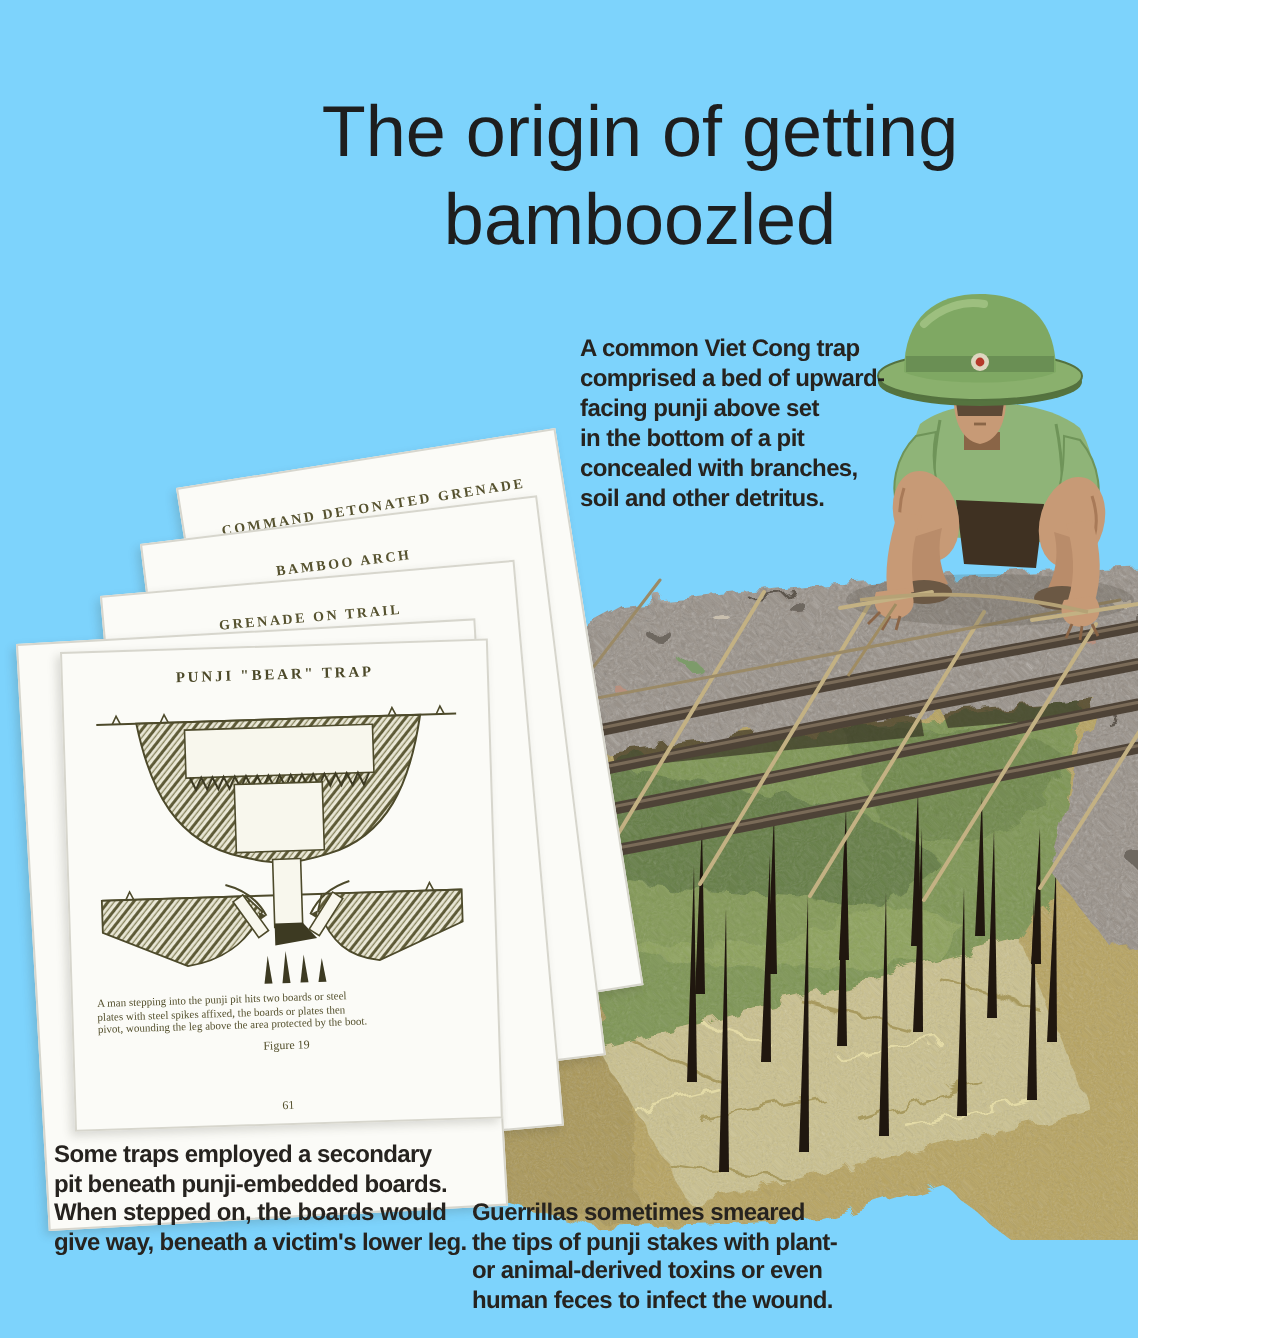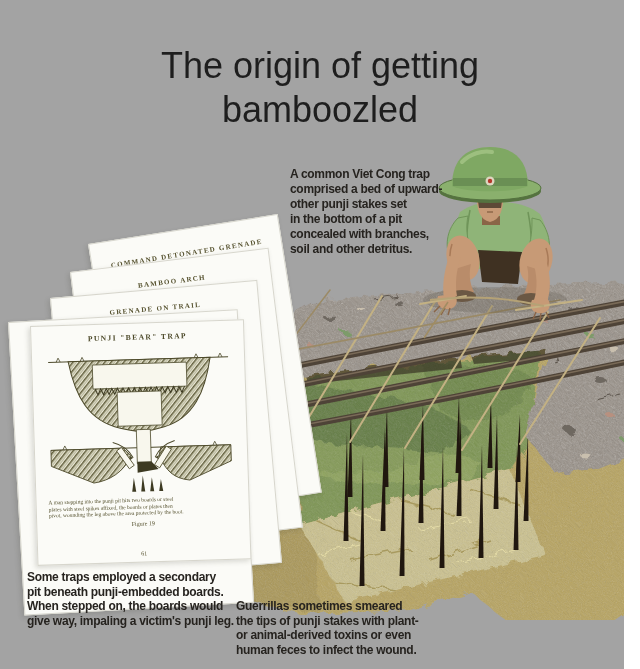--- a/index.html
+++ b/index.html
@@ -1,16 +1,16 @@
 <!DOCTYPE html>
 <html><head>
 <meta charset="utf-8">
 <style>
   html,body{margin:0;padding:0;background:#fff;}
-  #stage{position:relative;width:624px;height:669px;background:#a3a3a3;overflow:hidden;
+  #stage{position:relative;width:569px;height:669px;background:#7dd3fc;overflow:hidden;
          font-family:"Liberation Sans",sans-serif;}
   .title{position:absolute;left:90px;top:20px;width:460px;text-align:center;
          font-size:36px;line-height:44px;font-weight:400;color:#1e1e1e;letter-spacing:0;}
   
   .sheet{position:absolute;background:#fbfbf7;border:1px solid #d7d6cd;
          box-shadow:-2px 2px 5px rgba(60,60,50,.18);transform-origin:top left;}
   .sheet-title{display:block;text-align:center;font-family:"Liberation Serif",serif;
          font-size:7px;letter-spacing:1.3px;color:#56522f;font-weight:700;}
   #s1{left:88px;top:244px;width:190px;height:280px;transform:rotate(-9deg);}
   #s1 .sheet-title{padding-top:20px;}
@@ -334,26 +334,26 @@
       <div class="caption">A man stepping into the punji pit hits two boards or steel
 plates with steel spikes affixed, the boards or plates then
 pivot, wounding the leg above the area protected by the boot.</div>
       <div class="figure-label">Figure 19</div>
       <div class="page-number">61</div>
     </div>
   </div>
 
   <div class="note" id="note-tr">A common Viet Cong trap
 comprised a bed of upward-
-other punji stakes set
+facing punji above set
 in the bottom of a pit
 concealed with branches,
 soil and other detritus.</div>
   <div class="note" id="note-bl">Some traps employed a secondary
 pit beneath punji-embedded boards.
 When stepped on, the boards would
-give way, impaling a victim's punji leg.</div>
+give way, beneath a victim's lower leg.</div>
   <div class="note" id="note-bm">Guerrillas sometimes smeared
 the tips of punji stakes with plant-
 or animal-derived toxins or even
 human feces to infect the wound.</div>
 
 </div>
 
 </body></html>

